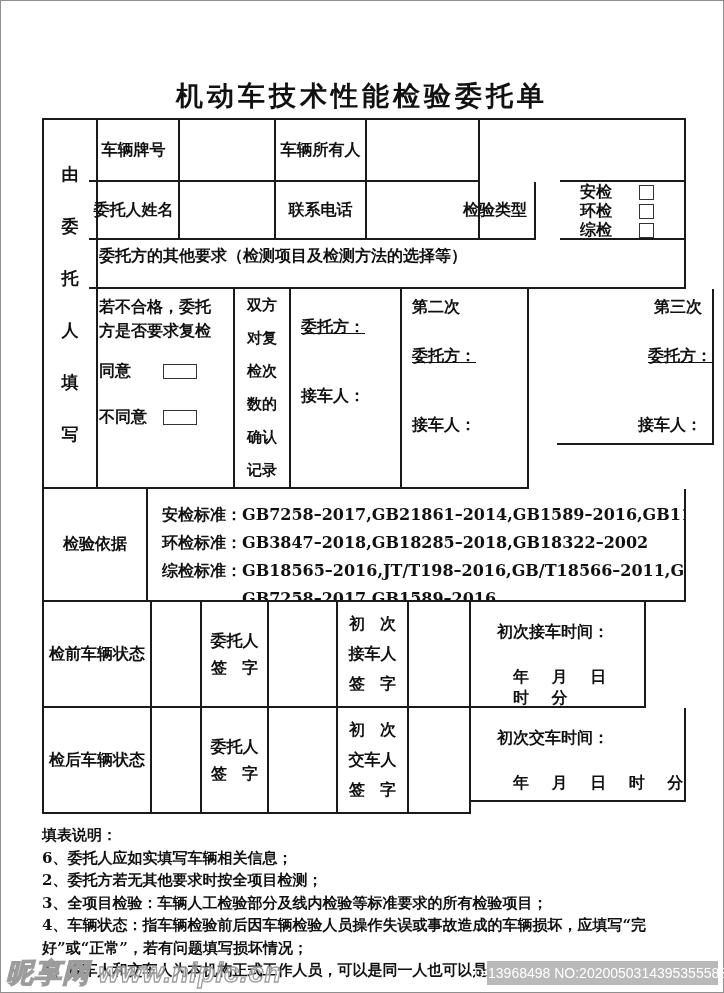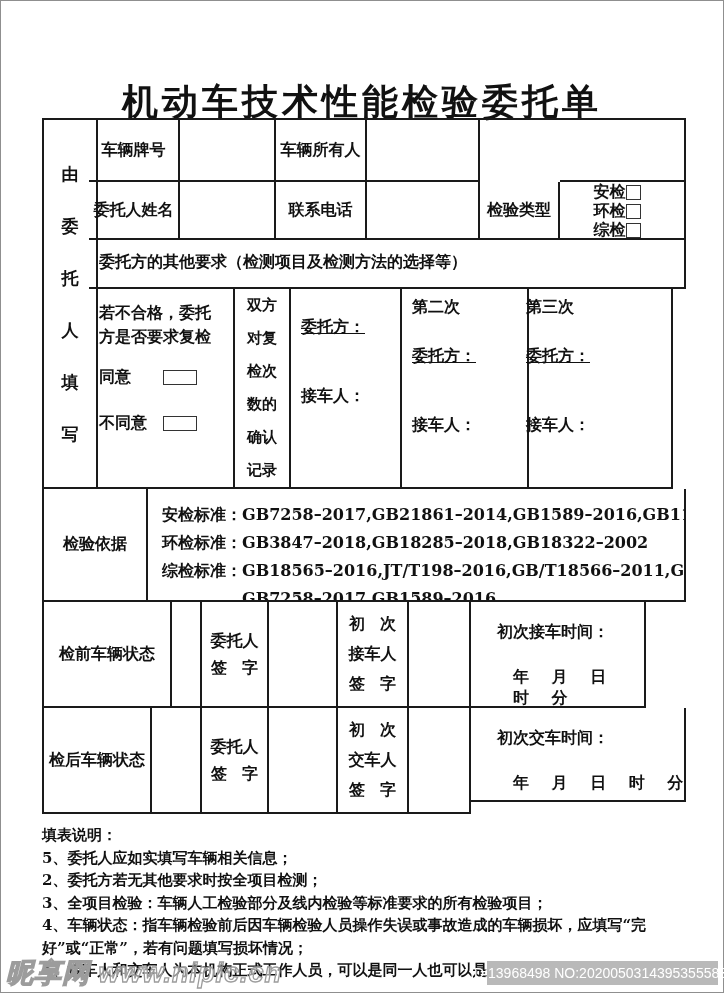--- a/index.html
+++ b/index.html
@@ -4,33 +4,33 @@
 <style>
   html,body{margin:0;padding:0;}
   body{
     width:724px;height:993px;position:relative;background:#fff;
     font-family:"DejaVu Serif","Liberation Serif",serif;color:#111;
     overflow:hidden;
   }
   .frame{position:absolute;left:0;top:0;width:722px;height:991px;border:1px solid #8f8f8f;pointer-events:none;}
   .title{
     position:absolute;left:0;top:78px;width:724px;text-align:center;
-    font-size:36px;font-weight:bold;letter-spacing:4px;
+    font-size:27px;font-weight:bold;letter-spacing:4px;
   }
   .tbl{position:absolute;left:42px;top:118px;width:642px;height:694px;
     border-top:2px solid #1a1a1a;border-left:2px solid #1a1a1a;box-sizing:content-box;}
   .cell{position:absolute;border-right:2px solid #1a1a1a;border-bottom:2px solid #1a1a1a;
     box-sizing:border-box;font-size:16px;font-weight:600;overflow:hidden;}
   .center{display:flex;align-items:center;justify-content:center;text-align:center;}
   .vtext{display:flex;align-items:center;justify-content:center;}
   .vtext .inner{width:18px;word-break:break-all;line-height:52px;text-align:center;font-size:17px;}
   .v2col{display:flex;align-items:center;justify-content:center;}
   .v2col .inner{width:32px;word-break:break-all;line-height:33px;text-align:center;font-size:15px;}
-  .padcell{padding:12px 10px;}
-  .chkrow{display:flex;align-items:center;justify-content:center;padding:0 30px 0 20px;height:19px;}
+  .padcell{padding:6px 10px;}
+  .chkrow{display:flex;align-items:center;justify-content:space-between;padding:0 30px 0 20px;height:19px;}
   .box{width:13px;height:13px;border:1.5px solid #333;background:#fff;display:inline-block;}
   .rect{width:32px;height:13px;border:1.5px solid #333;background:#fff;display:inline-block;}
   .agreerow{display:flex;align-items:center;margin-top:16px;}
   .agreerow .lbl{width:64px;display:inline-block;}
   .timecell .t1{padding:8px 10px 0 10px;}
   .timecell .t2{padding:28px 0 0 10px;text-decoration:underline;}
   .timecell .t3{padding:48px 10px 0 10px;}
   .basis{padding:12px 4px 0 14px;line-height:28px;font-weight:600;white-space:nowrap;}
   .basis .indent{text-indent:80px;}
   .sign2{flex-direction:column;line-height:27px;}
@@ -67,21 +67,21 @@
   <div class="cell center" style="left:45px;top:0;width:91px;height:62px;">车辆牌号</div>
   <div class="cell" style="left:136px;top:0;width:96px;height:62px;"></div>
   <div class="cell center" style="left:232px;top:0;width:91px;height:62px;">车辆所有人</div>
   <div class="cell" style="left:323px;top:0;width:113px;height:62px;"></div>
   <div class="cell" style="left:516px;top:0;width:126px;height:62px;"></div>
 
   <div class="cell center" style="left:45px;top:62px;width:91px;height:58px;">委托人姓名</div>
   <div class="cell" style="left:136px;top:62px;width:96px;height:58px;"></div>
   <div class="cell center" style="left:232px;top:62px;width:91px;height:58px;">联系电话</div>
   <div class="cell" style="left:323px;top:62px;width:113px;height:58px;"></div>
-  <div class="cell center" style="left:436px;top:62px;width:80px;height:58px;">检验类型</div>
+  <div class="cell center" style="left:412px;top:62px;width:80px;height:58px;">检验类型</div>
   <div class="cell" style="left:516px;top:62px;width:126px;height:58px;padding-top:1px;">
     <div class="chkrow">
       <span>安检</span>
       <span class="box"></span>
     </div>
     <div class="chkrow">
       <span>环检</span>
       <span class="box"></span>
     </div>
     <div class="chkrow">
@@ -108,35 +108,35 @@
   </div>
   <div class="cell timecell" style="left:247px;top:169px;width:111px;height:200px;">
     <div class="t2">委托方：</div>
     <div class="t3">接车人：</div>
   </div>
   <div class="cell timecell" style="left:358px;top:169px;width:127px;height:200px;">
     <div class="t1">第二次</div>
     <div class="t2">委托方：</div>
     <div class="t3">接车人：</div>
   </div>
-  <div class="cell timecell" style="left:472px;top:169px;width:157px;height:200px;">
+  <div class="cell timecell" style="left:513px;top:169px;width:157px;height:156px;text-align:right;">
     <div class="t1">第三次</div>
     <div class="t2">委托方：</div>
     <div class="t3">接车人：</div>
   </div>
 
   <div class="cell center" style="left:0;top:369px;width:104px;height:113px;">检验依据</div>
   <div class="cell basis" style="left:104px;top:369px;width:538px;height:113px;">
     <div>安检标准：GB7258–2017,GB21861–2014,GB1589–2016,GB11567–2017</div>
     <div>环检标准：GB3847–2018,GB18285–2018,GB18322–2002</div>
     <div>综检标准：GB18565–2016,JT/T198–2016,GB/T18566–2011,GB/T18276–2017</div>
     <div class="indent">GB7258–2017,GB1589–2016</div>
   </div>
 
-  <div class="cell center" style="left:0;top:482px;width:128px;height:106px;">检前车辆状态</div>
+  <div class="cell center" style="left:0;top:482px;width:108px;height:106px;">检前车辆状态</div>
   <div class="cell" style="left:108px;top:482px;width:50px;height:106px;"></div>
   <div class="cell center sign2" style="left:158px;top:482px;width:67px;height:106px;">
     <div>委托人</div>
     <div class="spaced">签 字</div>
   </div>
   <div class="cell" style="left:225px;top:482px;width:69px;height:106px;"></div>
   <div class="cell center hand" style="left:294px;top:482px;width:71px;height:106px;">
     <div class="spaced">初 次</div>
     <div>接车人</div>
     <div class="spaced">签 字</div>
@@ -162,21 +162,21 @@
   <div class="cell" style="left:365px;top:588px;width:62px;height:106px;"></div>
   <div class="cell whencell" style="left:427px;top:588px;width:215px;height:94px;">
     <div>初次交车时间：</div>
     <div class="units">年 月 日 时 分</div>
   </div>
 
 </div>
 
 <div class="notes">
   <div>填表说明：</div>
-  <div>5、委托人应如实填写车辆相关信息；</div>
+  <div>6、委托人应如实填写车辆相关信息；</div>
   <div>2、委托方若无其他要求时按全项目检测；</div>
   <div>3、全项目检验：车辆人工检验部分及线内检验等标准要求的所有检验项目；</div>
   <div>4、车辆状态：指车辆检验前后因车辆检验人员操作失误或事故造成的车辆损坏，应填写“完好”或“正常”，若有问题填写损坏情况；</div>
   <div>5、接车人和交车人为本机构正式工作人员，可以是同一人也可以是两个人。</div>
 </div>
 
 <div class="wm-left">昵享网 www.nipic.cn</div>
 <div class="wm-bar">ID:13968498 NO:20200503143953555835</div>
 
 </body></html>

